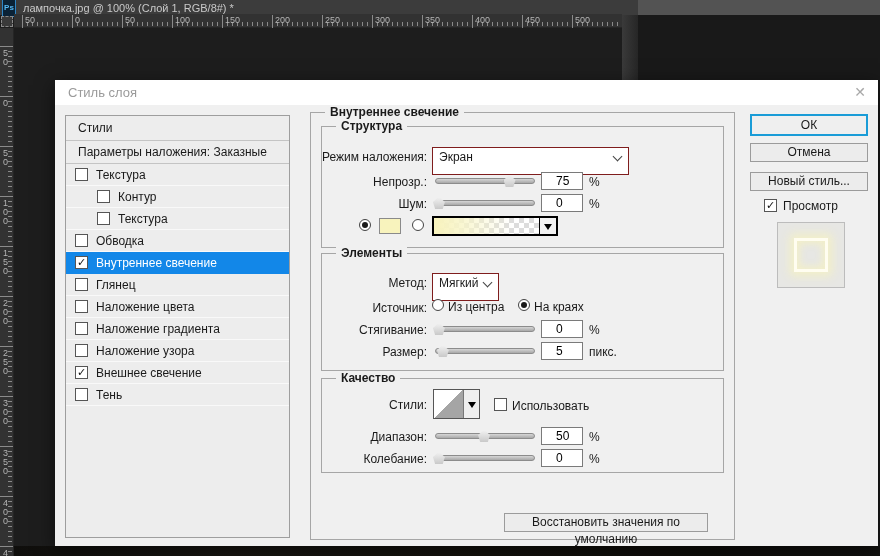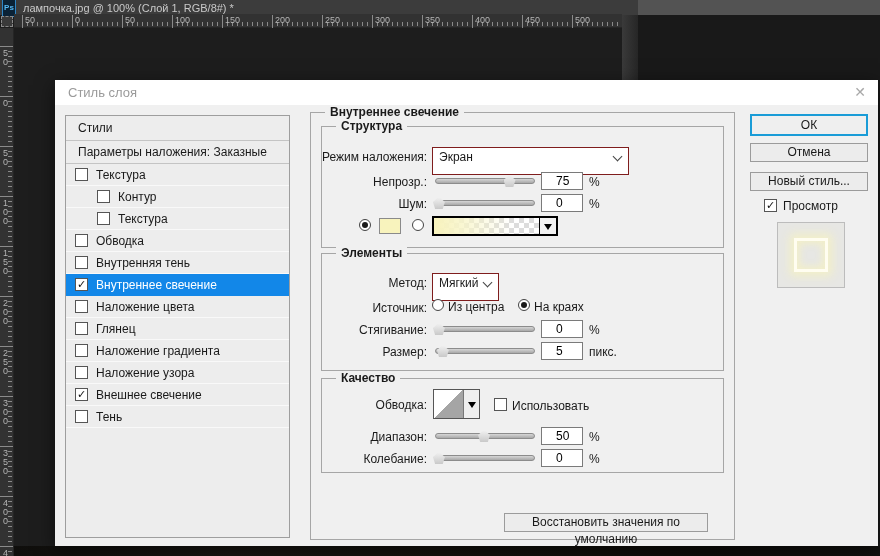--- a/index.html
+++ b/index.html
@@ -163,35 +163,31 @@
           <span class="lbl">Контур</span>
         </div>
         <div class="sb-item indent">
           <span class="cb"></span>
           <span class="lbl">Текстура</span>
         </div>
         <div class="sb-item">
           <span class="cb"></span>
           <span class="lbl">Обводка</span>
         </div>
-        <div class="sb-item">
-          <span class="cb"></span>
-          <span class="lbl">Внутренняя тень</span>
-        </div>
         <div class="sb-item selected" style="background: rgb(18, 135, 232);">
           <span class="cb">✓</span>
           <span class="lbl">Внутреннее свечение</span>
         </div>
         <div class="sb-item">
           <span class="cb"></span>
+          <span class="lbl">Глянец</span>
+        </div>
+        <div class="sb-item">
+          <span class="cb"></span>
           <span class="lbl">Наложение цвета</span>
-        </div>
-        <div class="sb-item">
-          <span class="cb"></span>
-          <span class="lbl">Глянец</span>
         </div>
         <div class="sb-item">
           <span class="cb"></span>
           <span class="lbl">Наложение градиента</span>
         </div>
         <div class="sb-item">
           <span class="cb"></span>
           <span class="lbl">Наложение узора</span>
         </div>
         <div class="sb-item">
@@ -276,21 +272,21 @@
             <div class="thumb" style="left:7%;"></div>
           </div>
         <input class="numbox" value="5" style="">
         <span class="unit">пикс.</span>
       </div>
     </div>
 
     <div class="fieldset fs-quality">
       <span class="legend">Качество</span>
       <div class="row" style="top:10px; height:30px;">
-        <span class="flabel" style="top:9px;">Обводка:</span>
+        <span class="flabel" style="top:9px;">Стили:</span>
         <div class="contour-assembly">
           <div class="contour-thumb"></div>
           <div class="contour-arrow">
               <span class="tri"></span>
             </div>
         </div>
         <span class="checkbox" style="left:172px; top:9px;"></span>
         <span class="rlabel" style="left:190px; top:10px;">Использовать</span>
       </div>
       <div class="row" style="top:48px;">

